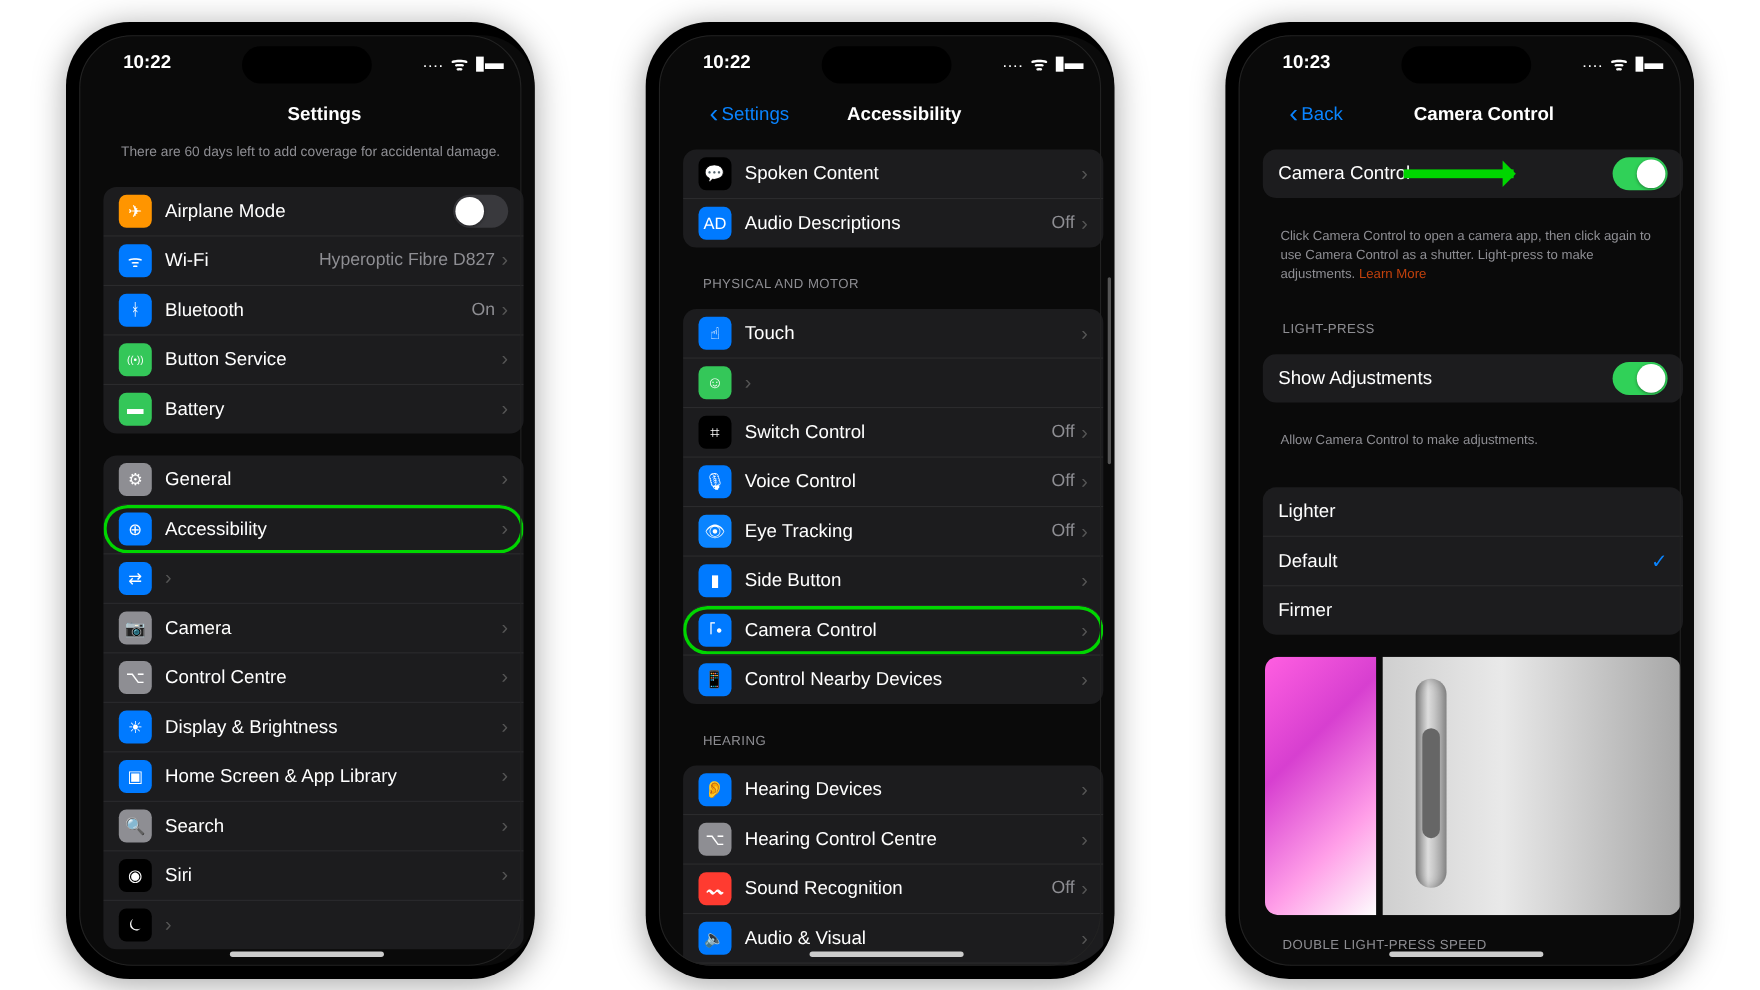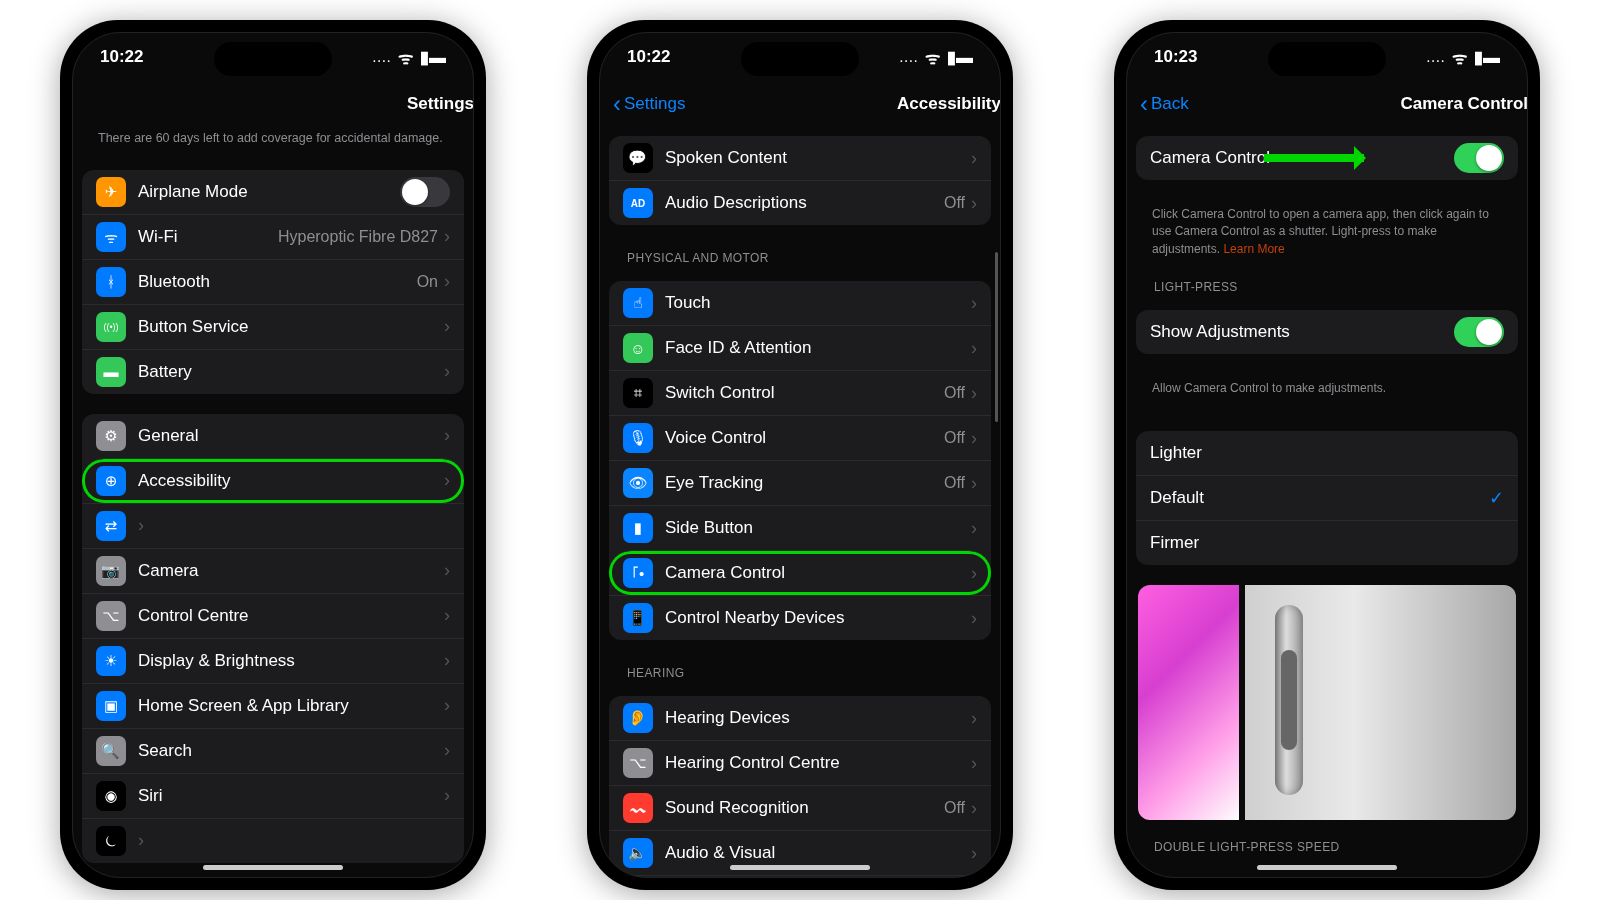--- a/index.html
+++ b/index.html
@@ -12,37 +12,37 @@
   }
   .phone {
     width:426px; height:870px; background:#000;
     border-radius:58px; box-shadow:0 4px 30px rgba(0,0,0,.35);
     padding:12px; box-sizing:border-box; position:relative;
   }
   .phone:after{content:"";position:absolute;left:12px;right:12px;top:12px;bottom:12px;border-radius:48px;border:1px solid #222;pointer-events:none;}
   .screen {
     width:100%; height:100%; background:#0a0a0a;
     border-radius:48px; overflow:hidden; position:relative; color:#fff;
-    display:flex; flex-direction:column;
+    display:flex; flex-direction:column;padding-left:12px;
   }
   .notch {
     position:absolute; top:10px; left:50%; transform:translateX(-50%);
     width:118px; height:34px; background:#000; border-radius:22px; z-index:50;
   }
   
   .status {
     height:50px; display:flex; justify-content:space-between; align-items:center;
     padding:0 28px; font-size:17px; font-weight:600;
   }
   .sicons{display:flex;gap:6px;align-items:center}
   .dots{letter-spacing:2px;font-size:10px;position:relative;top:1px}
   
   .nav {
-    height:44px; display:flex; align-items:center; justify-content:flex-end;
-    position:relative; font-size:17px; color:#fff; flex-shrink:0;
+    height:44px; display:flex; align-items:center; justify-content:center;
+    position:relative; font-size:17px; color:#fff; flex-shrink:0;margin-left:20px;
   }
   .nav .title{font-weight:600}
   .back{position:absolute;left:14px;display:flex;align-items:center;color:#0a84ff;gap:3px}
   .back .chev{font-size:24px;line-height:1;font-weight:300}
   
   .body{flex:1;overflow:hidden;padding:0 10px}
   
   .group{margin:10px 0 20px;border-radius:12px;background:#1c1c1e;overflow:hidden}
   .gheader{font-size:12px;color:#8e8e93;text-transform:uppercase;padding:6px 18px;letter-spacing:.4px}
   .gfooter{font-size:12px;color:#8e8e93;padding:6px 16px 0;line-height:1.45}
@@ -221,36 +221,35 @@
       <span class="title">Accessibility</span>
     </div>
     <div class="body">
       <div class="group" id="p2top">
           <div class="row">
             <span class="icon c-black" style="font-size: 15px;">💬</span>
             <span class="label">Spoken Content</span>
             <span class="chev">›</span>
           </div>
           <div class="row">
-            <span class="icon c-blue" style="font-size: 10px; font-weight: bold;">AD</span>
+            <span class="icon c-blue" style="font-size: 15px;">AD</span>
             <span class="label">Audio Descriptions</span>
             <span class="detail">Off</span>
             <span class="chev">›</span>
           </div>
         </div>
       <div class="gheader">PHYSICAL AND MOTOR</div>
       <div class="group" id="p2phys">
           <div class="row">
             <span class="icon c-blue" style="font-size: 15px;">☝︎</span>
             <span class="label">Touch</span>
             <span class="chev">›</span>
           </div>
           <div class="row">
             <span class="icon c-green" style="font-size: 15px;">☺︎</span>
-            <span class="label">Face ID &amp; Attention</span>
             <span class="chev">›</span>
           </div>
           <div class="row">
             <span class="icon c-black" style="font-size: 15px;">⌗</span>
             <span class="label">Switch Control</span>
             <span class="detail">Off</span>
             <span class="chev">›</span>
           </div>
           <div class="row">
             <span class="icon c-blue" style="font-size: 15px;">🎙</span>
@@ -336,21 +335,21 @@
               <span class="knob"></span>
             </span>
         </div>
         <div class="arrow" style="left:128px;top:18px;width:100px"></div>
       </div>
       <div class="gfooter">
         <span>Click Camera Control to open a camera app, then click again to use Camera Control as a shutter. Light-press to make adjustments.</span>
         <a href="#">Learn More</a>
       </div>
 
-      <div class="gheader" style="margin-top:16px">LIGHT-PRESS</div>
+      <div class="gheader" style="margin-top:28px">LIGHT-PRESS</div>
       <div class="group">
         <div class="row">
           <span class="label">Show Adjustments</span>
           <span class="toggle on">
               <span class="knob"></span>
             </span>
         </div>
       </div>
       <div class="gfooter">Allow Camera Control to make adjustments.</div>
 

